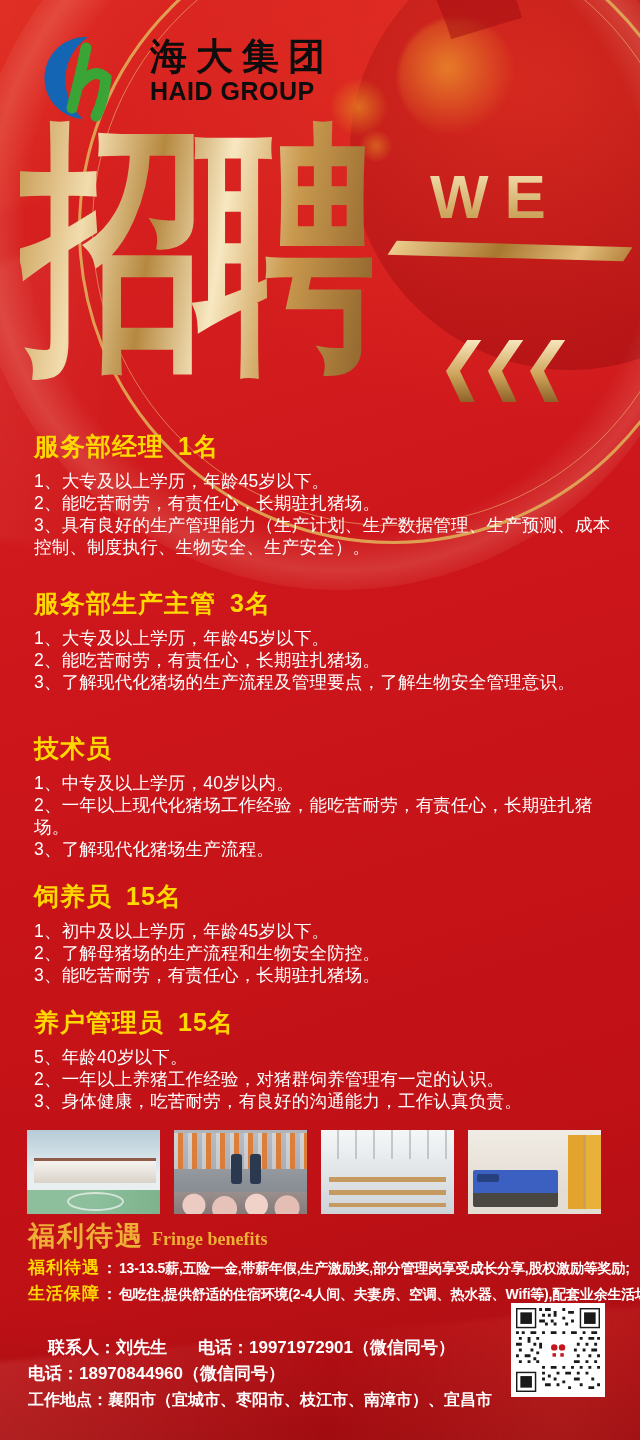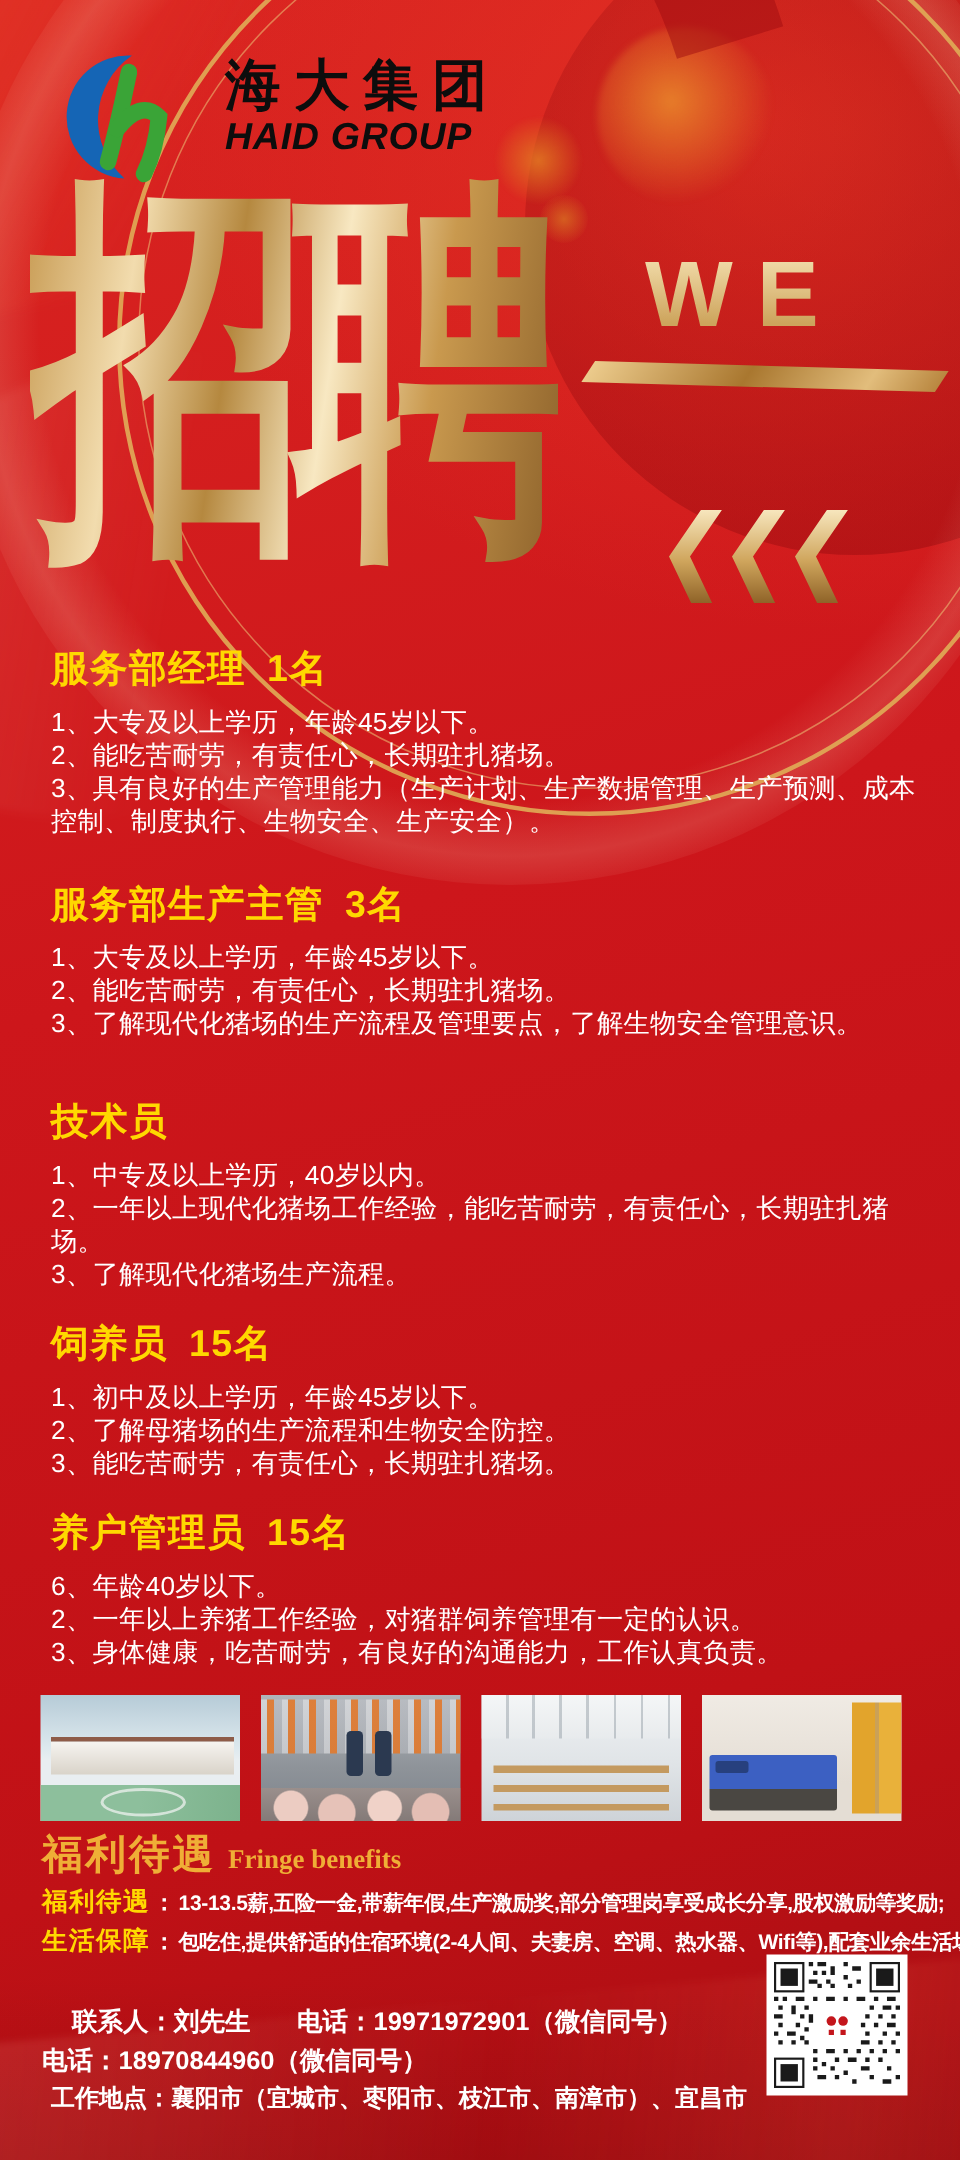--- a/index.html
+++ b/index.html
@@ -43,21 +43,21 @@
         background:linear-gradient(100deg, rgba(255,170,150,.16), rgba(255,170,150,0) 45%, rgba(250,120,90,.12) 70%, rgba(250,120,90,0) 90%);
         transform:rotate(-5deg);filter:blur(2px);}
   .streakTL{left:-60px;top:-40px;width:360px;height:220px;
         background:linear-gradient(130deg, rgba(236,70,44,.5), rgba(236,70,44,0) 55%);
         transform:rotate(-12deg);filter:blur(4px);}
   
   .header{position:absolute;left:34px;top:34px;z-index:3;display:flex;align-items:flex-start;}
   .logo-mark{width:108px;height:88px;}
   .brand{margin-left:8px;margin-top:4px;}
   .brand-cn{font-size:37px;font-weight:800;color:#0d0d0d;letter-spacing:9px;line-height:1;}
-  .brand-en{font-size:25px;font-weight:800;color:#0d0d0d;letter-spacing:.5px;line-height:1;margin-top:4px;font-style:italic;}
+  .brand-en{font-size:25px;font-weight:800;color:#0d0d0d;letter-spacing:.5px;line-height:1;margin-top:4px;}
   
   .hero{position:absolute;left:0;top:0;width:640px;height:440px;z-index:2;}
   .hero-title{
     position:absolute;left:20px;top:116px;
     font-size:186px;font-weight:900;letter-spacing:-10px;line-height:1;
     transform:scaleY(1.42);transform-origin:top left;
     background:linear-gradient(102deg,#c79a52 0%, #f2dcae 20%, #b5883f 38%, #f8e8c2 56%, #c9994e 74%, #8d622b 100%);
     -webkit-background-clip:text;background-clip:text;color:transparent;
   }
   .hero-we{
@@ -121,21 +121,21 @@
   .bh-en{font-family:"Liberation Serif","DejaVu Serif",serif;font-size:18px;font-weight:700;color:#efae36;margin-left:8px;}
   .benefit-row{position:absolute;left:28px;width:604px;z-index:2;display:flex;align-items:baseline;white-space:nowrap;}
   .b-label{font-size:17px;font-weight:800;color:#ffd800;letter-spacing:1px;flex:none;}
   .b-colon{font-size:15px;font-weight:700;color:#ffffff;margin:0 2px;}
   .b-text{font-size:14px;font-weight:700;color:#ffffff;letter-spacing:-.2px;}
   
   .contact{position:absolute;left:28px;top:1336px;width:470px;z-index:2;}
   .c-row{display:flex;white-space:nowrap;font-size:17px;font-weight:700;color:#ffffff;line-height:24px;margin-bottom:2px;}
   .c-left{flex:none;width:150px;margin-left:20px;}
   .c-name-indent{padding-left:70px;}
-  .c-loc{font-size:16px;justify-content:flex-end;}
+  .c-loc{font-size:16px;}
   
   .qr{position:absolute;left:511px;top:1303px;width:94px;height:94px;background:#ffffff;z-index:3;
       display:flex;align-items:center;justify-content:center;}
   .qr svg{width:84px;height:84px;}
 </style>
 </head>
 <body>
 
 <div class="poster">
 
@@ -205,21 +205,21 @@
 
   <div class="job" style="top:883px">
     <div class="job-title"><span>饲养员</span><span class="job-count">15名</span></div>
     <div class="req">1、初中及以上学历，年龄45岁以下。</div>
     <div class="req">2、了解母猪场的生产流程和生物安全防控。</div>
     <div class="req">3、能吃苦耐劳，有责任心，长期驻扎猪场。</div>
   </div>
 
   <div class="job" style="top:1009px">
     <div class="job-title"><span>养户管理员</span><span class="job-count">15名</span></div>
-    <div class="req">6、年龄40岁以下。</div>
+    <div class="req">5、年龄40岁以下。</div>
     <div class="req">2、一年以上养猪工作经验，对猪群饲养管理有一定的认识。</div>
     <div class="req">3、身体健康，吃苦耐劳，有良好的沟通能力，工作认真负责。</div>
   </div>
 
   <div class="photos">
     <div class="photo p1">
       <div class="bld"></div>
       <div class="court"></div>
       <div class="courtline"></div>
     </div>

